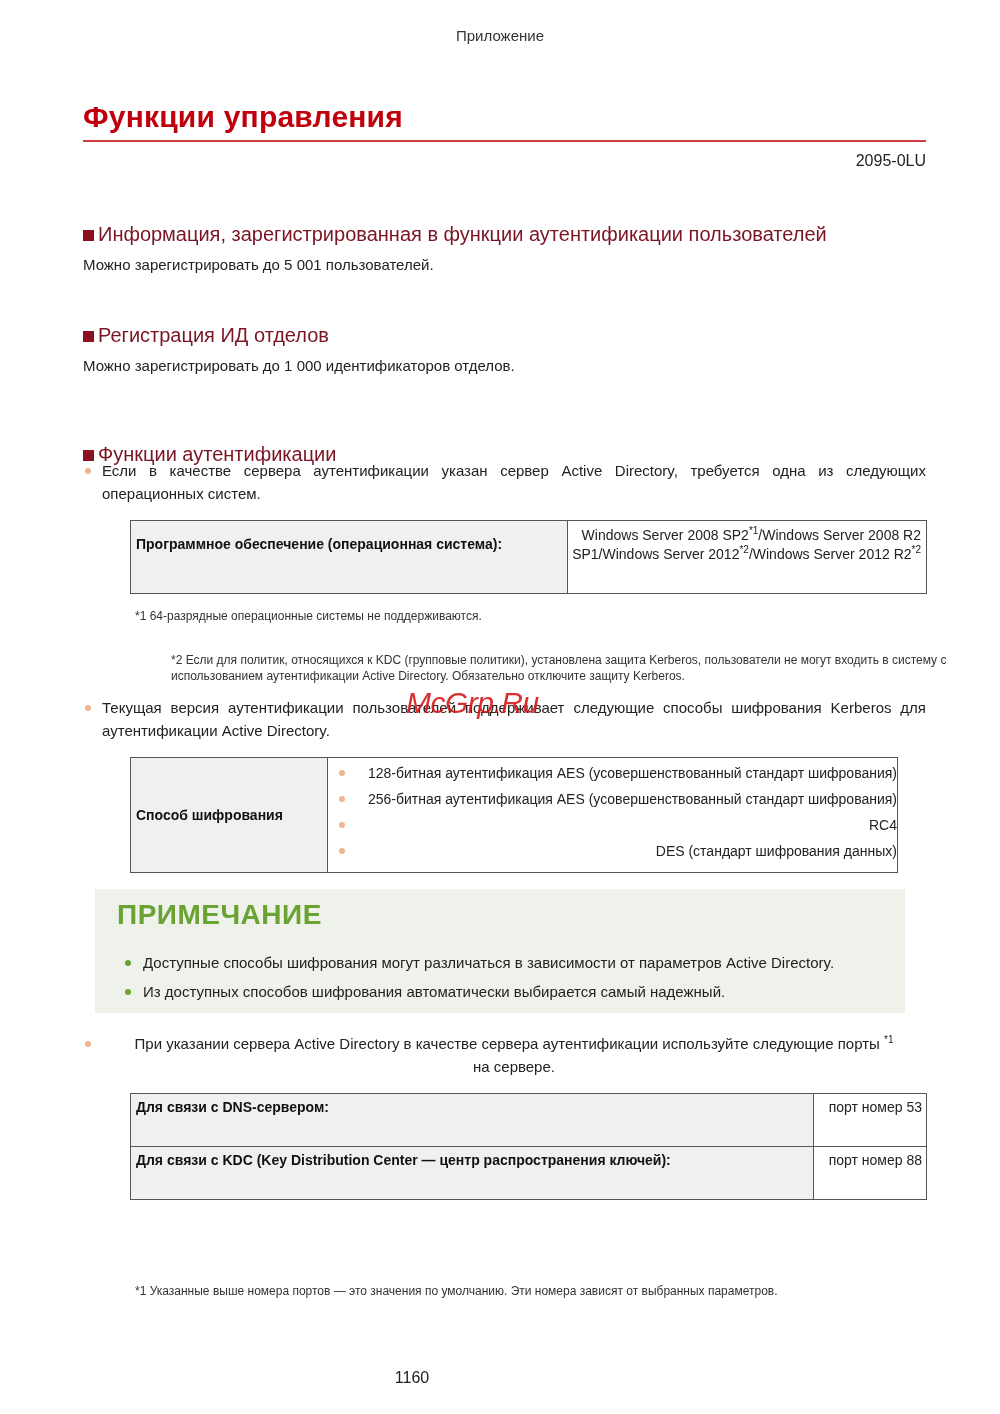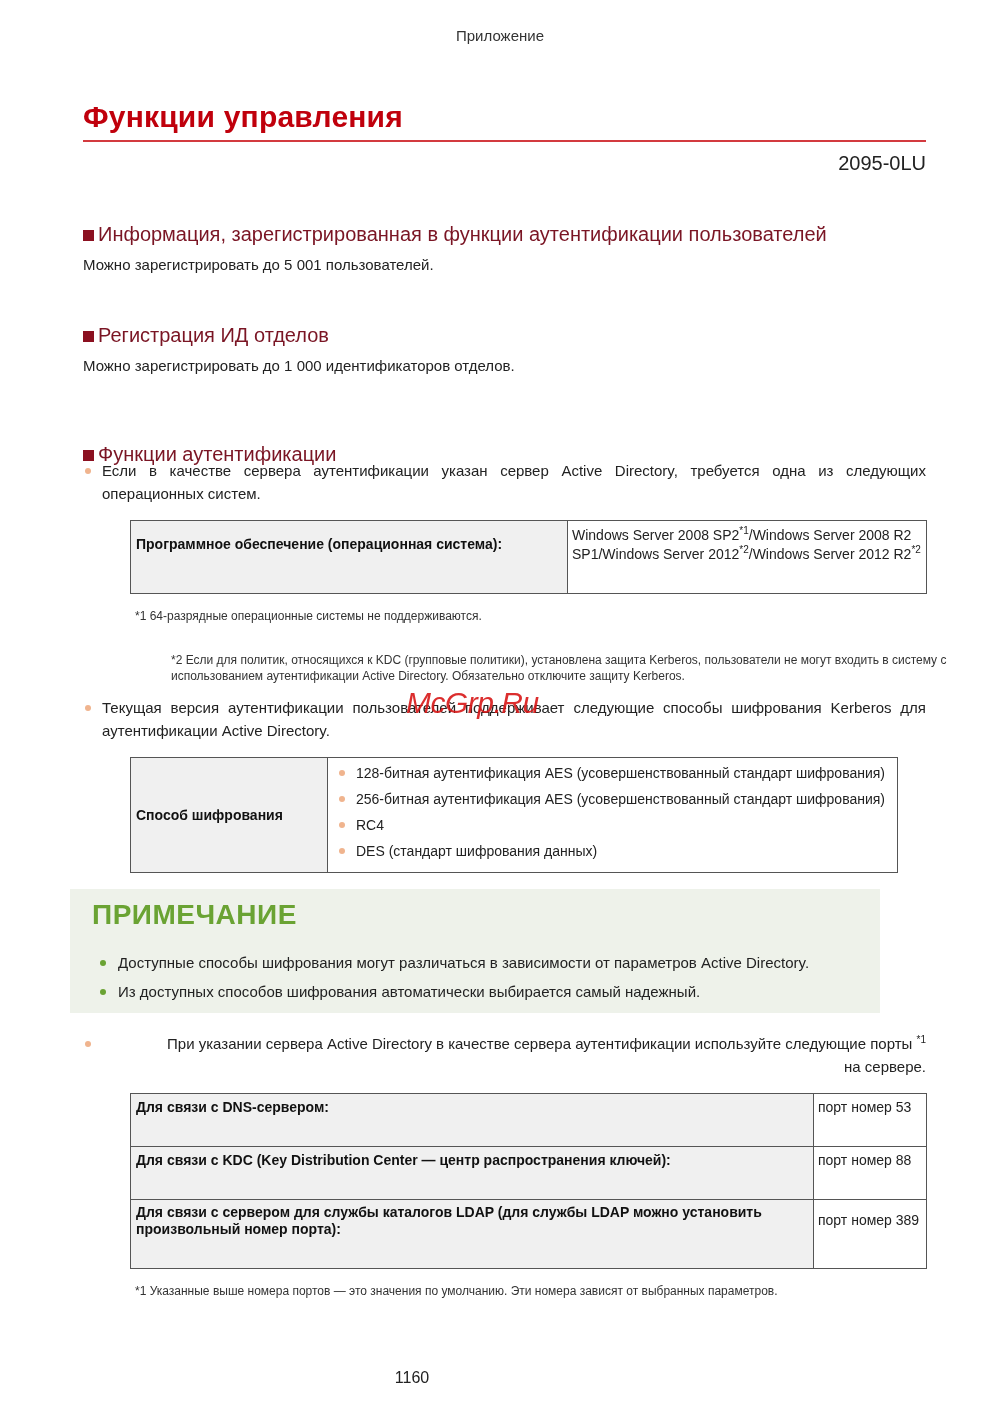--- a/index.html
+++ b/index.html
@@ -5,44 +5,44 @@
   html, body { margin: 0; padding: 0; background: #ffffff; }
   body {
     width: 1000px; height: 1414px; position: relative; overflow: hidden;
     font-family: "Liberation Sans", "DejaVu Sans", sans-serif;
     color: #222222;
   }
   .abs { position: absolute; }
   .running-header { top: 27px; left: 0; width: 1000px; text-align: center; font-size: 15px; color: #333; }
   .title { top: 100px; left: 83px; font-size: 30px; font-weight: bold; color: #c0000c; letter-spacing: 0.2px; }
   .title-rule { top: 140px; left: 83px; width: 843px; height: 2px; background: #d33a3f; }
-  .doc-code { top: 152px; right: 74px; font-size: 20px; color: #222; }
+  .doc-code { top: 152px; right: 74px; font-size: 16px; color: #222; }
 
   .h2 { left: 83px; font-size: 20px; color: #8b1020; display: flex; align-items: center; }
   .h2 .sq { display: inline-block; width: 11px; height: 11px; background: #8b1020; margin-right: 4px; margin-top: 2px; }
   .h2 .txt { color: #7a1524; }
   .para { left: 83px; font-size: 15px; color: #222; }
 
   .bullet-para { left: 83px; width: 843px; font-size: 15px; line-height: 23px; color: #222; }
   .bullet-para .dot { position: absolute; left: 2px; top: 9px; width: 6px; height: 6px; border-radius: 50%; background: #f0b48e; }
   .bullet-para .text { display: block; margin-left: 19px; text-align: justify; }
   sup { font-size: 10px; line-height: 0; }
 
   table.doc { border-collapse: collapse; position: absolute; font-size: 14px; }
   table.doc td { border: 1px solid #555; vertical-align: top; padding: 0; }
   td.label { background: #f0f0f0; font-weight: bold; color: #111; }
-  td.value { background: #fff; color: #222; }
+  td.value { background: #fff; color: #222; text-align: right; }
 
   .footnote { left: 135px; font-size: 12px; color: #333; line-height: 16px; }
 
   .enc-list { list-style: none; margin: 0; padding: 0; }
   .enc-list li { position: relative; padding-left: 28px; height: 26px; line-height: 26px; font-size: 14px; }
   .enc-list li::before { content: ""; position: absolute; left: 11px; top: 10px; width: 6px; height: 6px; border-radius: 50%; background: #f0b48e; }
 
-  .note { top: 889px; left: 70px; width: 810px; height: 124px; background: #eef2ea; }
+  .note { top: 889px; left: 95px; width: 810px; height: 124px; background: #eef2ea; }
   .note-title { position: absolute; top: 10px; left: 22px; font-size: 28px; font-weight: bold; color: #6aa333; letter-spacing: 0.5px; }
   .note-list { position: absolute; top: 63px; left: 28px; margin: 0; padding: 0; list-style: none; }
   .note-list li { position: relative; padding-left: 20px; font-size: 15px; height: 29px; line-height: 22px; color: #222; }
   .note-list li::before { content: ""; position: absolute; left: 2px; top: 8px; width: 6px; height: 6px; border-radius: 50%; background: #6aa333; }
 
   .watermark { top: 686px; left: 406px; font-size: 30px; color: #d81818; opacity: 0.9; font-family: "Liberation Sans", sans-serif; letter-spacing: -0.5px; font-style: italic; }
   .page-number { top: 1369px; left: 0; width: 824px; text-align: center; font-size: 16px; color: #222; }
 </style>
 </head>
 <body>
@@ -113,35 +113,31 @@
 <div class="abs note">
   <div class="note-title">ПРИМЕЧАНИЕ</div>
   <ul class="note-list">
     <li>Доступные способы шифрования могут различаться в зависимости от параметров Active Directory.</li>
     <li>Из доступных способов шифрования автоматически выбирается самый надежный.</li>
   </ul>
 </div>
 
 <div class="abs bullet-para" style="top:1032px;">
   <span class="dot"></span>
-  <span class="text" style="text-align:right;"><span>При указании сервера Active Directory в качестве сервера аутентификации используйте следующие порты </span><sup>*1</sup><br><span>на сервере.</span></span>
+  <span class="text" style="text-align:center;"><span>При указании сервера Active Directory в качестве сервера аутентификации используйте следующие порты </span><sup>*1</sup><br><span>на сервере.</span></span>
 </div>
 
 <table class="doc" style="top:1093px; left:130px; width:797px;">
   <tbody>
       <tr style="height:53px;">
     <td class="label" style="width:672px; padding:5px 5px 0 5px;">Для связи с DNS-сервером:</td>
     <td class="value" style="padding:5px 4px 0 4px;">порт номер 53</td>
   </tr>
   <tr style="height:53px;">
     <td class="label" style="padding:5px 5px 0 5px;">Для связи с KDC (Key Distribution Center — центр распространения ключей):</td>
     <td class="value" style="padding:5px 4px 0 4px;">порт номер 88</td>
   </tr>
-  <tr style="height:69px;">
-    <td class="label" style="padding:4px 5px 0 5px; line-height:17px;">Для связи с сервером для службы каталогов LDAP (для службы LDAP можно установить произвольный номер порта):</td>
-    <td class="value" style="padding:12px 4px 0 4px;">порт номер 389</td>
-  </tr>
 </tbody>
   </table>
 
 <div class="abs footnote" style="top:1283px;">*1 Указанные выше номера портов — это значения по умолчанию. Эти номера зависят от выбранных параметров.</div>
 
 <div class="abs page-number">1160</div>
 
 </body></html>

